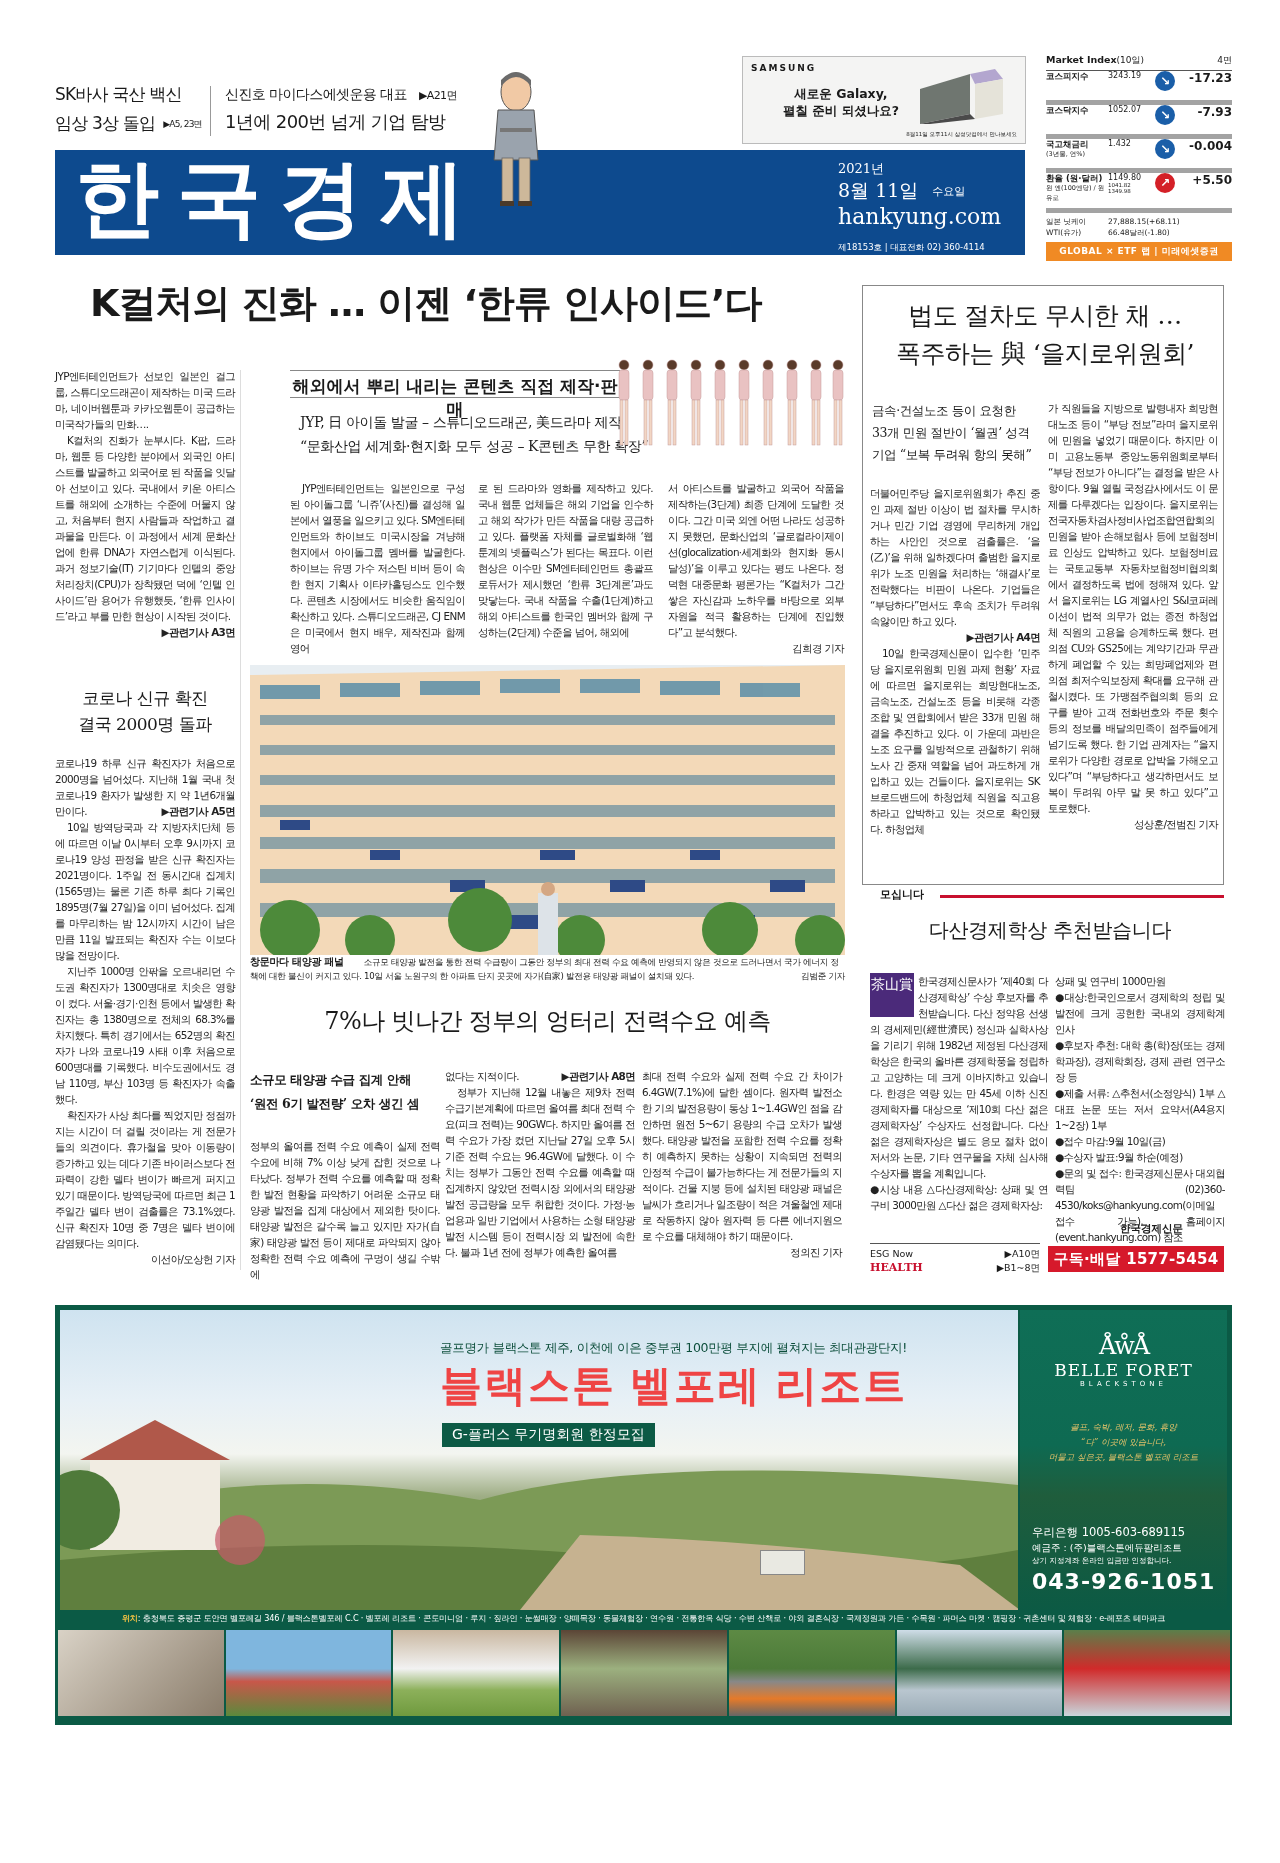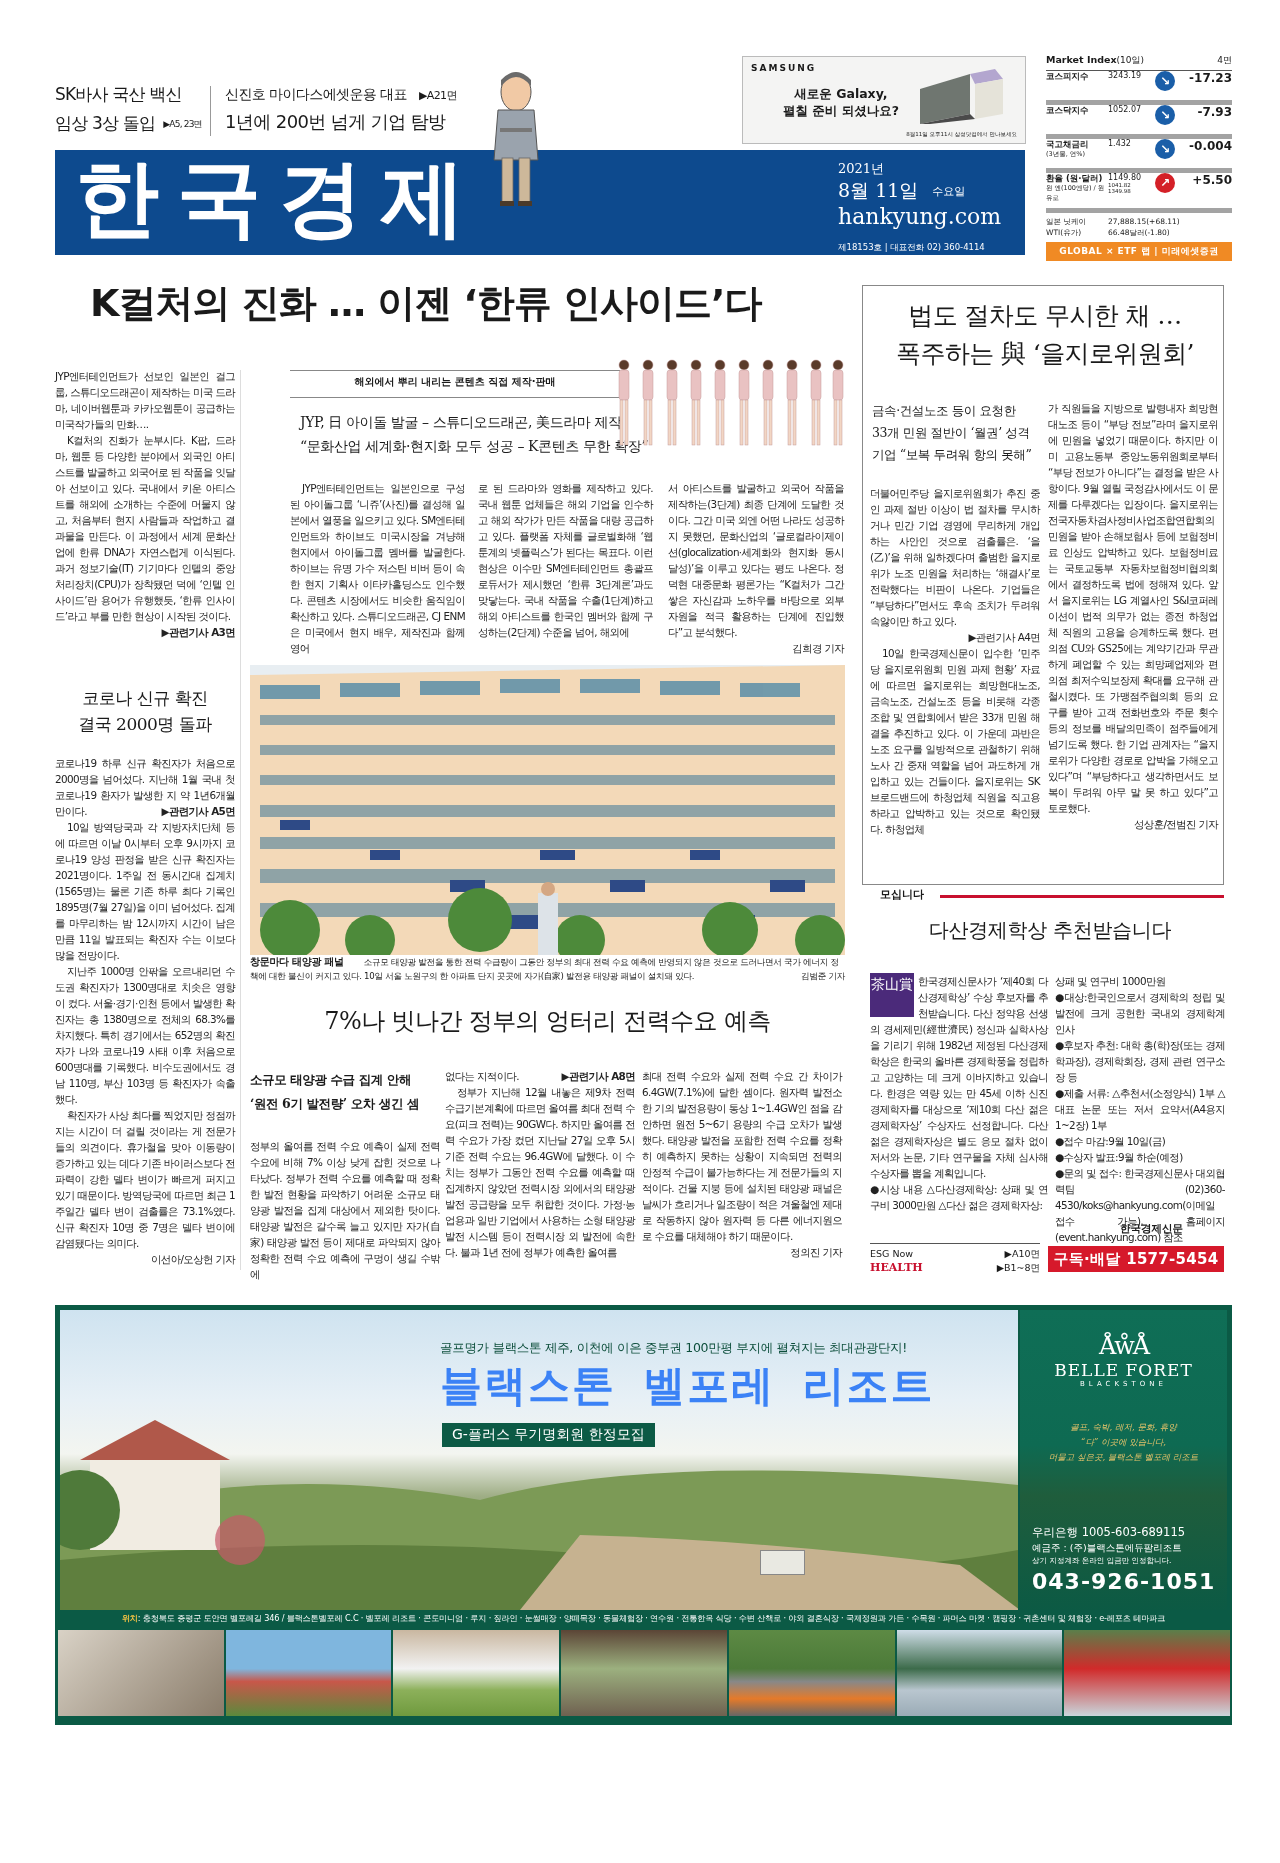--- a/index.html
+++ b/index.html
@@ -48,21 +48,21 @@
 .mrow .chg{flex:1;text-align:right;font-size:12px;font-weight:bold}
 .mextra{font-size:7.5px;line-height:11px;padding-top:3px}
 .mextra div{display:flex}
 .mextra div span:first-child{width:62px}
 .etf{margin-top:4px;background:#f08a24;color:#fff;height:19px;display:flex;align-items:center;justify-content:center;font-size:9px;font-weight:bold;letter-spacing:0.5px}
 
 .h-main{left:90px;top:278px;font-size:38px;font-weight:bold;letter-spacing:-1px;font-family:"DejaVu Sans",sans-serif}
 
 .lead-col{left:55px;top:368px;width:180px}
 .kicker-line{left:290px;top:370px;width:330px;height:1px;background:#888}
-.kicker{left:290px;top:375px;width:330px;text-align:center;font-size:10px;font-weight:bold;font-family:"DejaVu Sans",sans-serif}
+.kicker{left:290px;top:375px;width:330px;text-align:center;font-size:17px;font-weight:bold;font-family:"DejaVu Sans",sans-serif}
 .kicker-line2{left:290px;top:397px;width:330px;height:1px;background:#888}
 .sub-lead{left:300px;top:410px;font-size:14px;line-height:24px;letter-spacing:-0.4px}
 .idols{left:612px;top:355px;width:235px;height:100px}
 .lead-c2{left:290px;top:480px;width:175px}
 .lead-c3{left:478px;top:480px;width:175px}
 .lead-c4{left:668px;top:480px;width:176px}
 
 .rbox{left:862px;top:285px;width:362px;height:600px;border:1px solid #888}
 .r-head{left:880px;top:297px;font-size:25px;line-height:38px;letter-spacing:-0.6px;text-align:center;width:330px}
 .r-sub{left:872px;top:400px;font-size:12.5px;line-height:22px;letter-spacing:-0.4px;width:170px}
@@ -92,21 +92,21 @@
 .sig{left:1120px;top:1222px;font-size:10.5px;font-weight:bold;font-family:"DejaVu Sans",sans-serif}
 .esg{left:870px;top:1243px;width:170px;border-top:1px solid #555;padding-top:3px;font-family:"DejaVu Sans",sans-serif;font-size:9.5px}
 .esg div{display:flex;justify-content:space-between;line-height:14px}
 .esg .hl{color:#c8102e;font-weight:bold;font-family:"DejaVu Serif",serif;font-size:11px}
 .sub-btn{left:1048px;top:1246px;width:176px;height:26px;background:#d6192b;color:#fff;font-size:15px;font-weight:bold;display:flex;align-items:center;justify-content:center;font-family:"DejaVu Sans",sans-serif;letter-spacing:0.3px}
 
 .ad{left:55px;top:1305px;width:1177px;height:420px;background:#0b5a45;border:1px solid #0b5a45}
 .ad-hero{left:60px;top:1310px;width:958px;height:300px;background:linear-gradient(180deg,#cfe3f0 0%,#e7f0f6 30%,#f3f5f0 48%,#9fae86 62%,#6a8a4a 78%,#a58c6a 100%);overflow:hidden}
 .ad-side{left:1020px;top:1310px;width:207px;height:300px;background:linear-gradient(180deg,#0f6e56 0%,#0e6a52 45%,#1f5d3c 62%,#0c5a44 100%)}
 .ad-tag{left:440px;top:1340px;font-size:12.5px;color:#0c4e3b;font-family:"DejaVu Sans",sans-serif;letter-spacing:-0.3px}
-.ad-title{left:440px;top:1358px;font-size:42px;font-weight:bold;color:#3b82f6;font-family:Liberation Mono, monospace;letter-spacing:2px}
+.ad-title{left:440px;top:1358px;font-size:42px;font-weight:bold;color:#ef4444;font-family:Liberation Sans, sans-serif;letter-spacing:2px}
 .ad-badge{left:442px;top:1423px;height:24px;padding:0 10px;background:#0c5a45;color:#fff;font-size:14px;display:flex;align-items:center;font-family:"DejaVu Sans",sans-serif}
 .bf-logo{left:1020px;top:1332px;width:207px;text-align:center;color:#fff}
 .bf-logo .mark{font-size:24px;letter-spacing:-2px}
 .bf-logo .name{font-size:17px;letter-spacing:1px;font-family:"DejaVu Serif",serif;line-height:20px}
 .bf-logo .sub{font-size:7px;letter-spacing:4px;font-family:"DejaVu Sans",sans-serif}
 .bf-script{left:1020px;top:1420px;width:207px;text-align:center;color:#e8c46a;font-size:8.5px;line-height:15px;font-style:italic;font-family:"DejaVu Serif",serif}
 .bf-bank{left:1032px;top:1524px;color:#fff;font-family:"DejaVu Sans",sans-serif}
 .bf-bank .a{font-size:11.5px;line-height:16px}
 .bf-bank .b{font-size:9.5px;line-height:15px}
 .bf-bank .c{font-size:7.5px;line-height:12px}
@@ -262,21 +262,21 @@
   <div>법도 절차도 무시한 채 …</div>
   <div>폭주하는 與 ‘을지로위원회’</div>
 </div>
 <div class="abs r-sub serif">
   <div>금속·건설노조 등이 요청한</div>
   <div>33개 민원 절반이 ‘월권’ 성격</div>
   <div>기업 “보복 두려워 항의 못해”</div>
 </div>
 <div class="abs r-c1 body-text">
   <p>더불어민주당 을지로위원회가 추진 중인 과제 절반 이상이 법 절차를 무시하거나 민간 기업 경영에 무리하게 개입하는 사안인 것으로 검출률은. ‘을(乙)’을 위해 일하겠다며 출범한 을지로위가 노조 민원을 처리하는 ‘해결사’로 전락했다는 비판이 나온다. 기업들은 “부당하다”면서도 후속 조치가 두려워 속앓이만 하고 있다.</p>
-  <div style="text-align:right;font-weight:normal">▶관련기사 A4면</div>
+  <div style="text-align:right;font-weight:bold">▶관련기사 A4면</div>
   <p class="ind">10일 한국경제신문이 입수한 ‘민주당 을지로위원회 민원 과제 현황’ 자료에 따르면 을지로위는 희망현대노조, 금속노조, 건설노조 등을 비롯해 각종 조합 및 연합회에서 받은 33개 민원 해결을 추진하고 있다. 이 가운데 과반은 노조 요구를 일방적으로 관철하기 위해 노사 간 중재 역할을 넘어 과도하게 개입하고 있는 건들이다. 을지로위는 SK브로드밴드에 하청업체 직원을 직고용하라고 압박하고 있는 것으로 확인됐다. 하청업체</p>
 </div>
 <div class="abs r-c2 body-text">
   <p>가 직원들을 지방으로 발령내자 희망현대노조 등이 “부당 전보”라며 을지로위에 민원을 넣었기 때문이다. 하지만 이미 고용노동부 중앙노동위원회로부터 “부당 전보가 아니다”는 결정을 받은 사항이다. 9월 열릴 국정감사에서도 이 문제를 다루겠다는 입장이다. 을지로위는 전국자동차검사정비사업조합연합회의 민원을 받아 손해보험사 등에 보험정비료 인상도 압박하고 있다. 보험정비료는 국토교통부 자동차보험정비협의회에서 결정하도록 법에 정해져 있다. 앞서 을지로위는 LG 계열사인 S&amp;I코퍼레이션이 법적 의무가 없는 종전 하청업체 직원의 고용을 승계하도록 했다. 편의점 CU와 GS25에는 계약기간과 무관하게 폐업할 수 있는 희망폐업제와 편의점 최저수익보장제 확대를 요구해 관철시켰다. 또 가맹점주협의회 등의 요구를 받아 고객 전화번호와 주문 횟수 등의 정보를 배달의민족이 점주들에게 넘기도록 했다. 한 기업 관계자는 “을지로위가 다양한 경로로 압박을 가해오고 있다”며 “부당하다고 생각하면서도 보복이 두려워 아무 말 못 하고 있다”고 토로했다.</p>
   <div style="text-align:right"><span>성상훈/전범진 기자</span></div>
 </div>
 
 <div class="abs cov-sep"></div>
 <div class="abs cov-h serif">
   <div>코로나 신규 확진</div>

